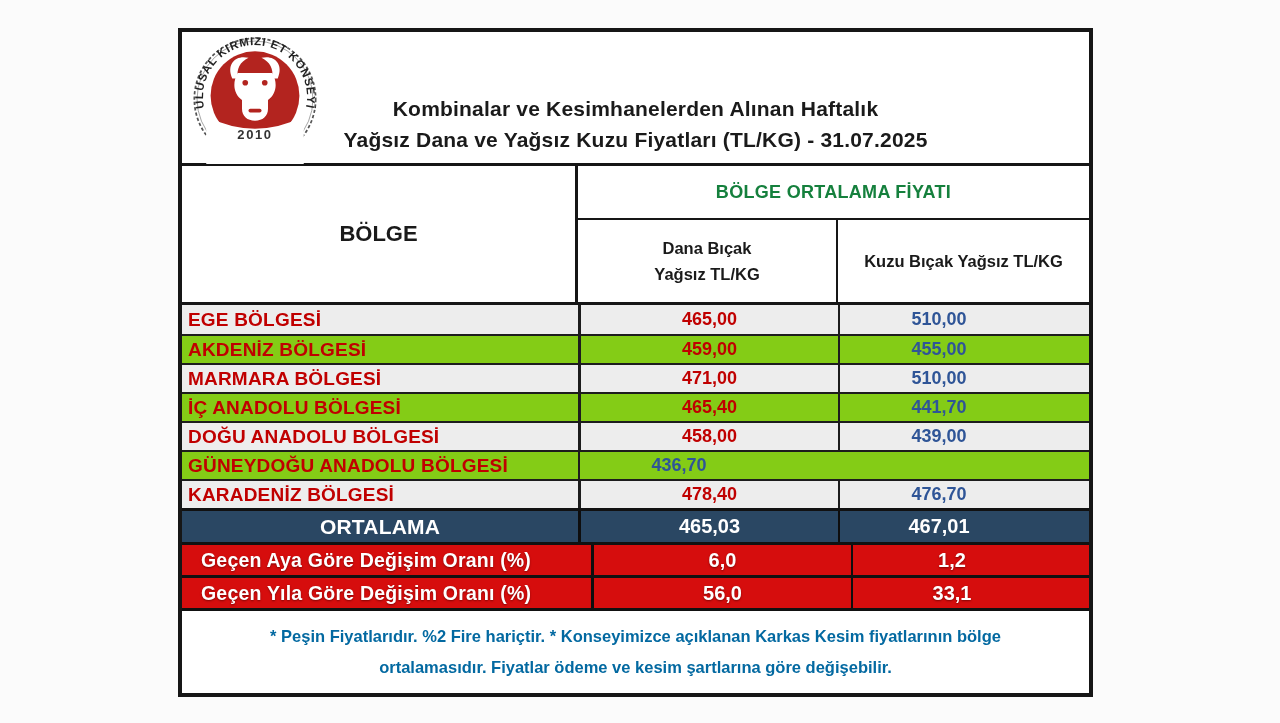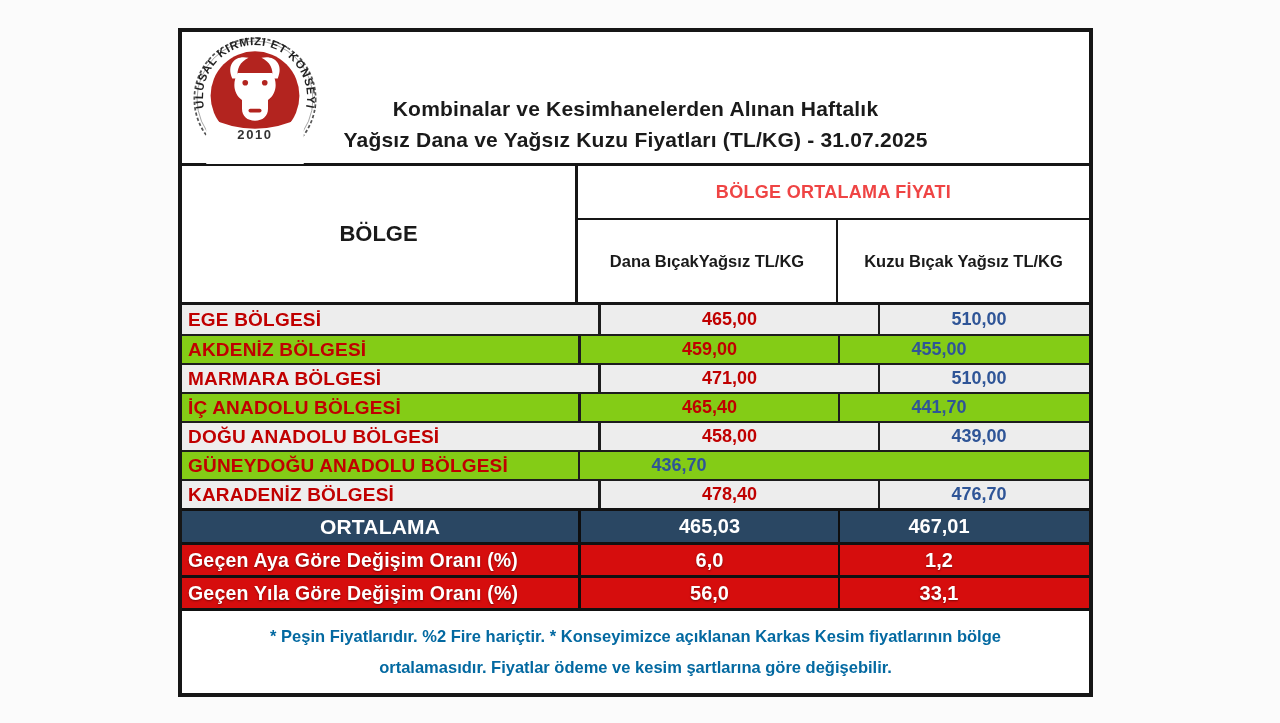--- a/index.html
+++ b/index.html
@@ -57,42 +57,43 @@
     color: #1a1a1a;
   }
   .region-h {
     grid-column: 1; grid-row: 1 / 3;
     font-size: 22px;
     border-right: 3px solid #161616;
   }
   .group-h {
     grid-column: 2 / 4; grid-row: 1;
     font-size: 18px;
-    color: #ef4444;
+    color: #15803d;
     border-bottom: 2px solid #161616;
     letter-spacing: 0.3px;
   }
   .dana-h {
     grid-column: 2; grid-row: 2;
+    flex-direction: column;
     font-size: 16.5px;
     line-height: 26px;
     border-right: 2px solid #161616;
   }
   .kuzu-h {
     grid-column: 3; grid-row: 2;
     font-size: 16.5px;
   }
   
   .row {
     display: flex;
     height: 29px;
     background: #84cc16;
   }
   .row + .row { border-top: 2px solid #1d1d1d; }
-  .row.odd { background: #ededed; gap: 20px; }
+  .row.odd { background: #ededed; }
   .c {
     display: flex;
     align-items: center;
     height: 100%;
   }
   .c.region {
     width: 396px;
     padding-left: 6px;
     font-size: 19px;
     color: #C00000;
@@ -122,20 +123,21 @@
   }
   .avg-row .c.region { justify-content: center; padding-left: 0; font-size: 21px; color: #fff; }
   .avg-row .c.dana, .avg-row .c.kuzu { font-size: 20px; color: #fff; border-left-color: #0e0e0e; }
   
   .chg-row {
     display: flex;
     height: 33px;
     border-top: 3px solid #111;
     background: #D60D0D;
     color: #ffffff;
+    padding-left: 13px;
   }
   .chg-row .c { text-shadow: 0 1px 2px rgba(70,0,0,0.6); }
   .chg-row .c.region { font-size: 19.5px; color: #fff; }
   .chg-row .c.dana, .chg-row .c.kuzu { font-size: 20px; color: #fff; border-left-color: #0e0e0e; }
   
   .footer {
     flex: 1;
     border-top: 3px solid #111;
     display: flex;
     flex-direction: column;

